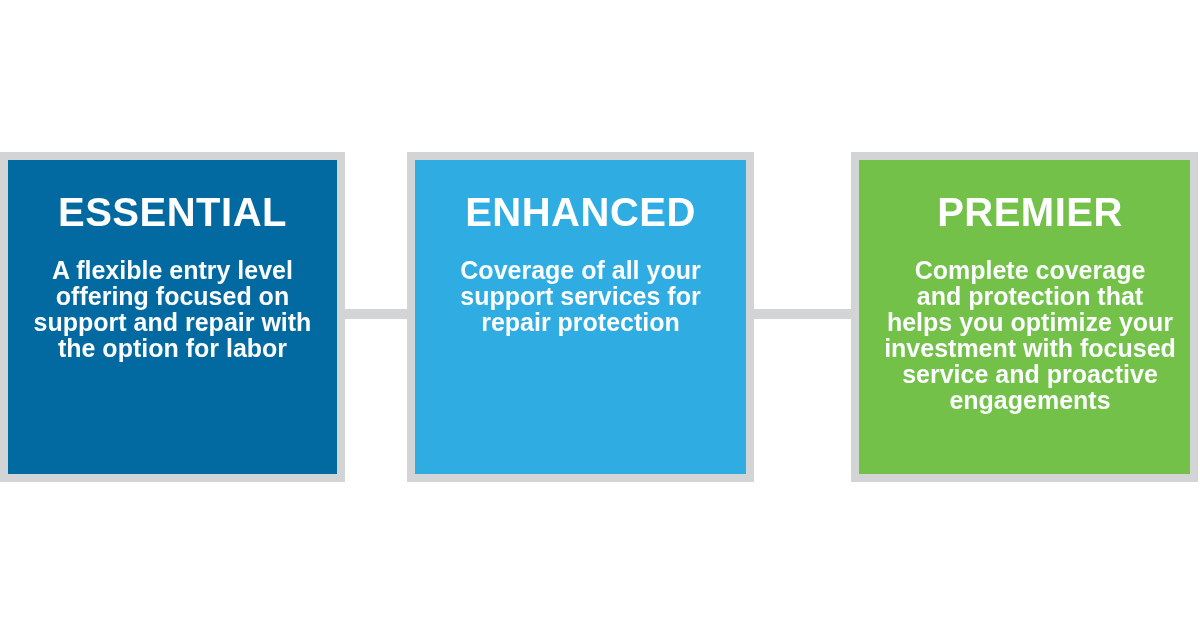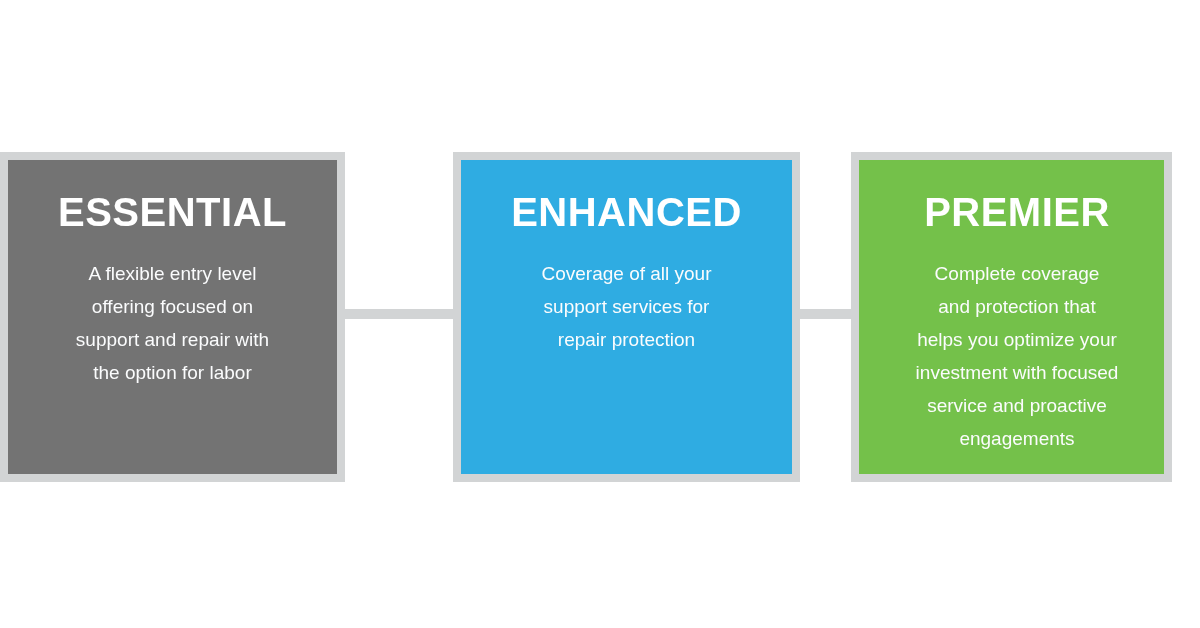--- a/index.html
+++ b/index.html
@@ -27,48 +27,48 @@
   .tier {
     position: absolute;
     top: 152px;
     height: 330px;
     border: 8px solid #d2d4d5;
     box-sizing: border-box;
     text-align: center;
     z-index: 1;
   }
   .tier-0 { left: 0px;   width: 345px; }
-  .tier-1 { left: 453px; width: 347px; }
-  .tier-2 { left: 851px; width: 321px; padding-left: 11px; }
+  .tier-1 { left: 407px; width: 347px; }
+  .tier-2 { left: 851px; width: 347px; padding-left: 11px; }
   .tier-title {
     margin: 30px 0 0 0;
     font-size: 40px;
     line-height: 44px;
     font-weight: 700;
     letter-spacing: 0.5px;
     color: #ffffff;
   }
   .tier-desc {
     margin: 23px auto 0 auto;
     padding: 0 4px;
-    font-size: 19px;
-    line-height: 33px;
-    font-weight: 400;
+    font-size: 25px;
+    line-height: 26px;
+    font-weight: 700;
     color: #fbfcfd;
     white-space: pre-line;
   }
 </style>
 </head>
 <body>
 
 <div class="canvas">
 
   <div class="connector" style="background-color: rgb(210, 212, 213);"></div>
 
-  <div class="tier tier-0" style="background-color: #737373;">
+  <div class="tier tier-0" style="background-color: #0369a1;">
     <h2 class="tier-title">ESSENTIAL</h2>
     <p class="tier-desc">A flexible entry level
 offering focused on
 support and repair with
 the option for labor</p>
   </div>
 
   <div class="tier tier-1" style="background-color: rgb(47, 172, 226);">
     <h2 class="tier-title">ENHANCED</h2>
     <p class="tier-desc">Coverage of all your

